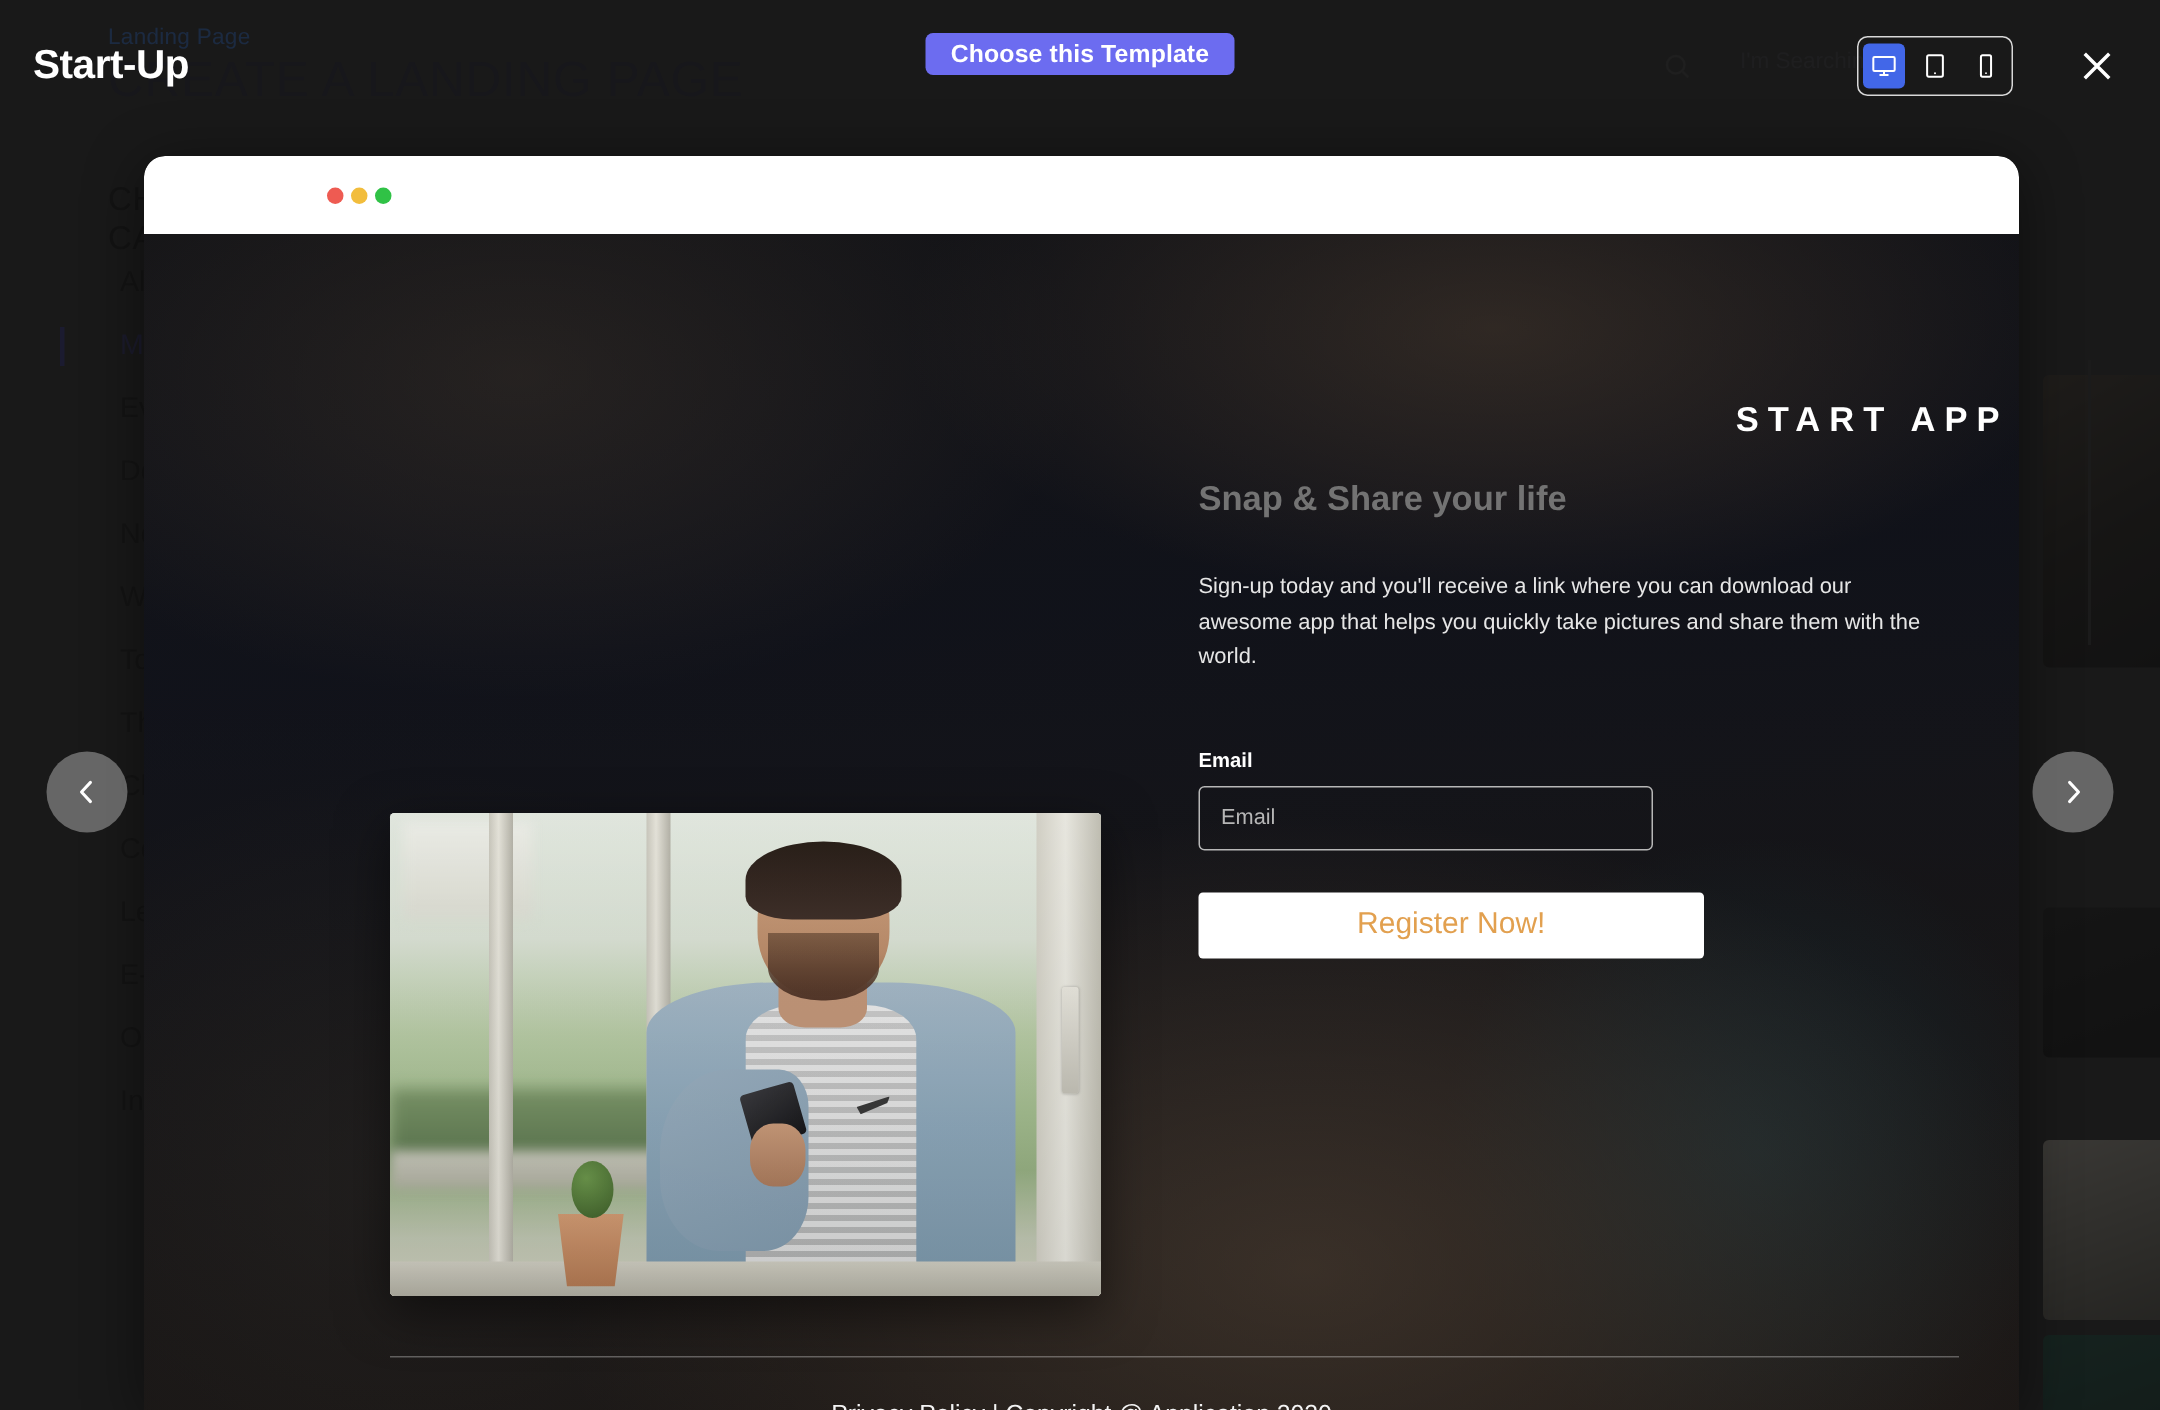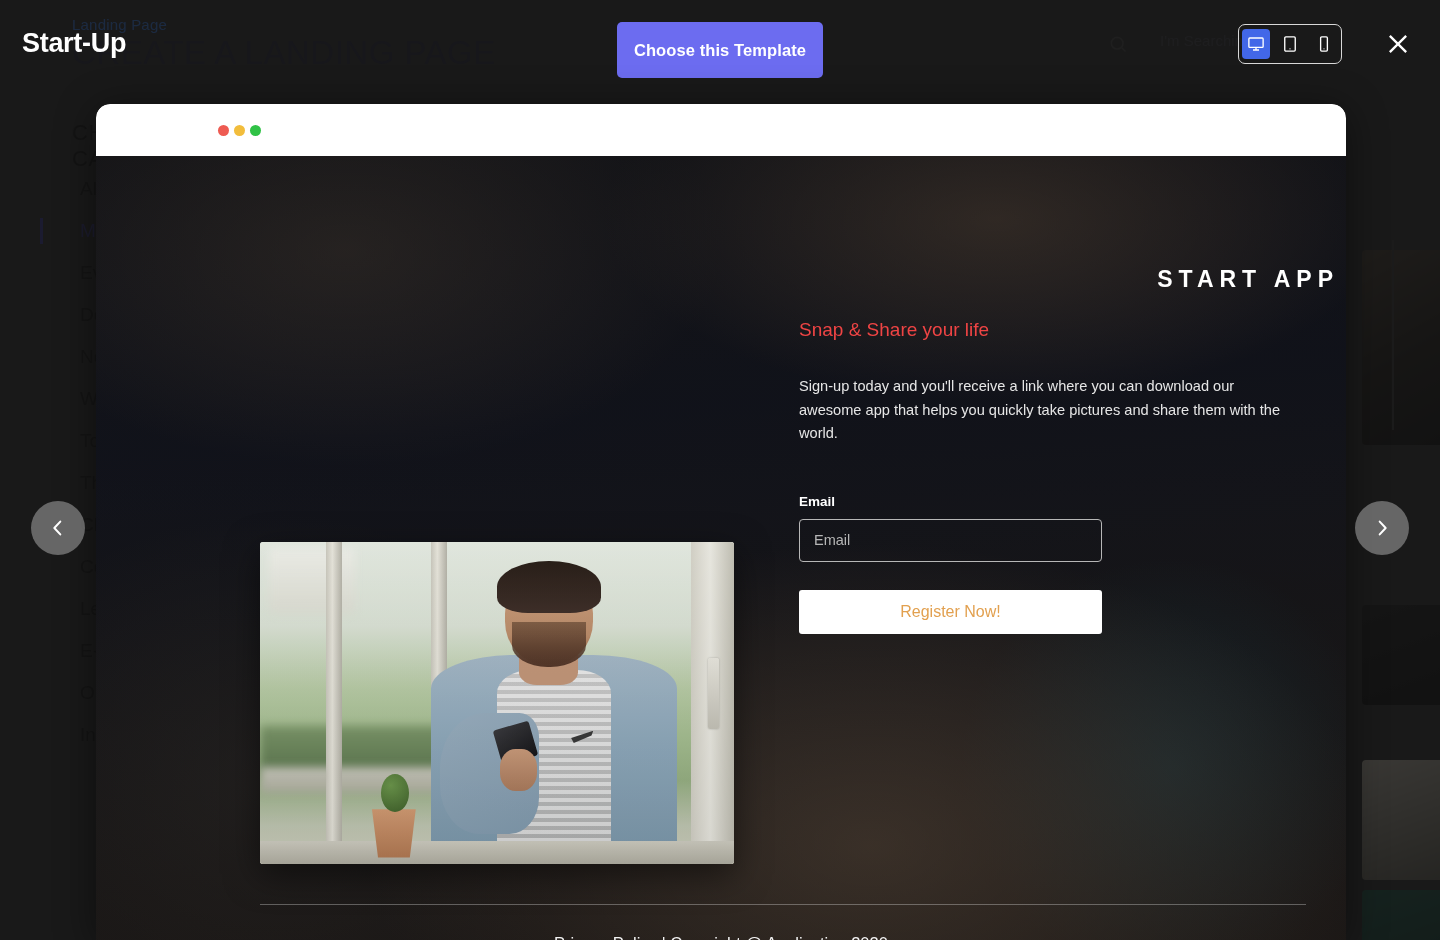--- a/index.html
+++ b/index.html
@@ -141,21 +141,21 @@
     position: absolute;
     left: 22px; top: 28px;
     font-size: 27px;
     font-weight: 700;
     color: #ffffff;
     letter-spacing: -0.3px;
   }
   .choose-btn {
     position: absolute;
     left: 617px; top: 22px;
-    width: 206px; height: 56px;
+    width: 206px; height: 28px;
     background: #6c6cf0;
     color: #ffffff;
     border: none;
     border-radius: 5px;
     font-family: "Liberation Sans", sans-serif;
     font-size: 16.5px;
     font-weight: 700;
     letter-spacing: 0.1px;
     cursor: pointer;
   }
@@ -410,23 +410,23 @@
   }
   .eyebrow {
     font-size: 23px;
     font-weight: 700;
     letter-spacing: 6px;
     color: #ffffff;
     text-align: right;
   }
   .tagline {
     margin-top: 26px;
-    font-size: 19px;
-    color: #ef4444;
-    font-weight: 400;
+    font-size: 23px;
+    color: #737373;
+    font-weight: 700;
   }
   .headline {
     margin-top: 42px;
     font-size: 37px;
     line-height: 54px;
     font-weight: 700;
     color: #ffffff;
     letter-spacing: -0.2px;
     max-width: 400px;
   }
@@ -454,28 +454,28 @@
     color: #ffffff;
     padding: 0 14px;
     font-family: "Liberation Sans", sans-serif;
     font-size: 14.5px;
     outline: none;
   }
   .email-input::placeholder { color: #b6b6b6; }
   .register-btn {
     display: block;
     margin-top: 28px;
-    width: 303px;
+    width: 337px;
     height: 44px;
     background: #ffffff;
     border: none;
     border-radius: 3px;
     color: #e2a04f;
     font-family: "Liberation Sans", sans-serif;
-    font-size: 16px;
+    font-size: 20px;
     font-weight: 400;
     cursor: pointer;
   }
 
   
   .hero-rule {
     position: absolute;
     left: 164px; right: 40px; top: 748px;
     height: 1px;
     background: rgba(255,255,255,0.30);

